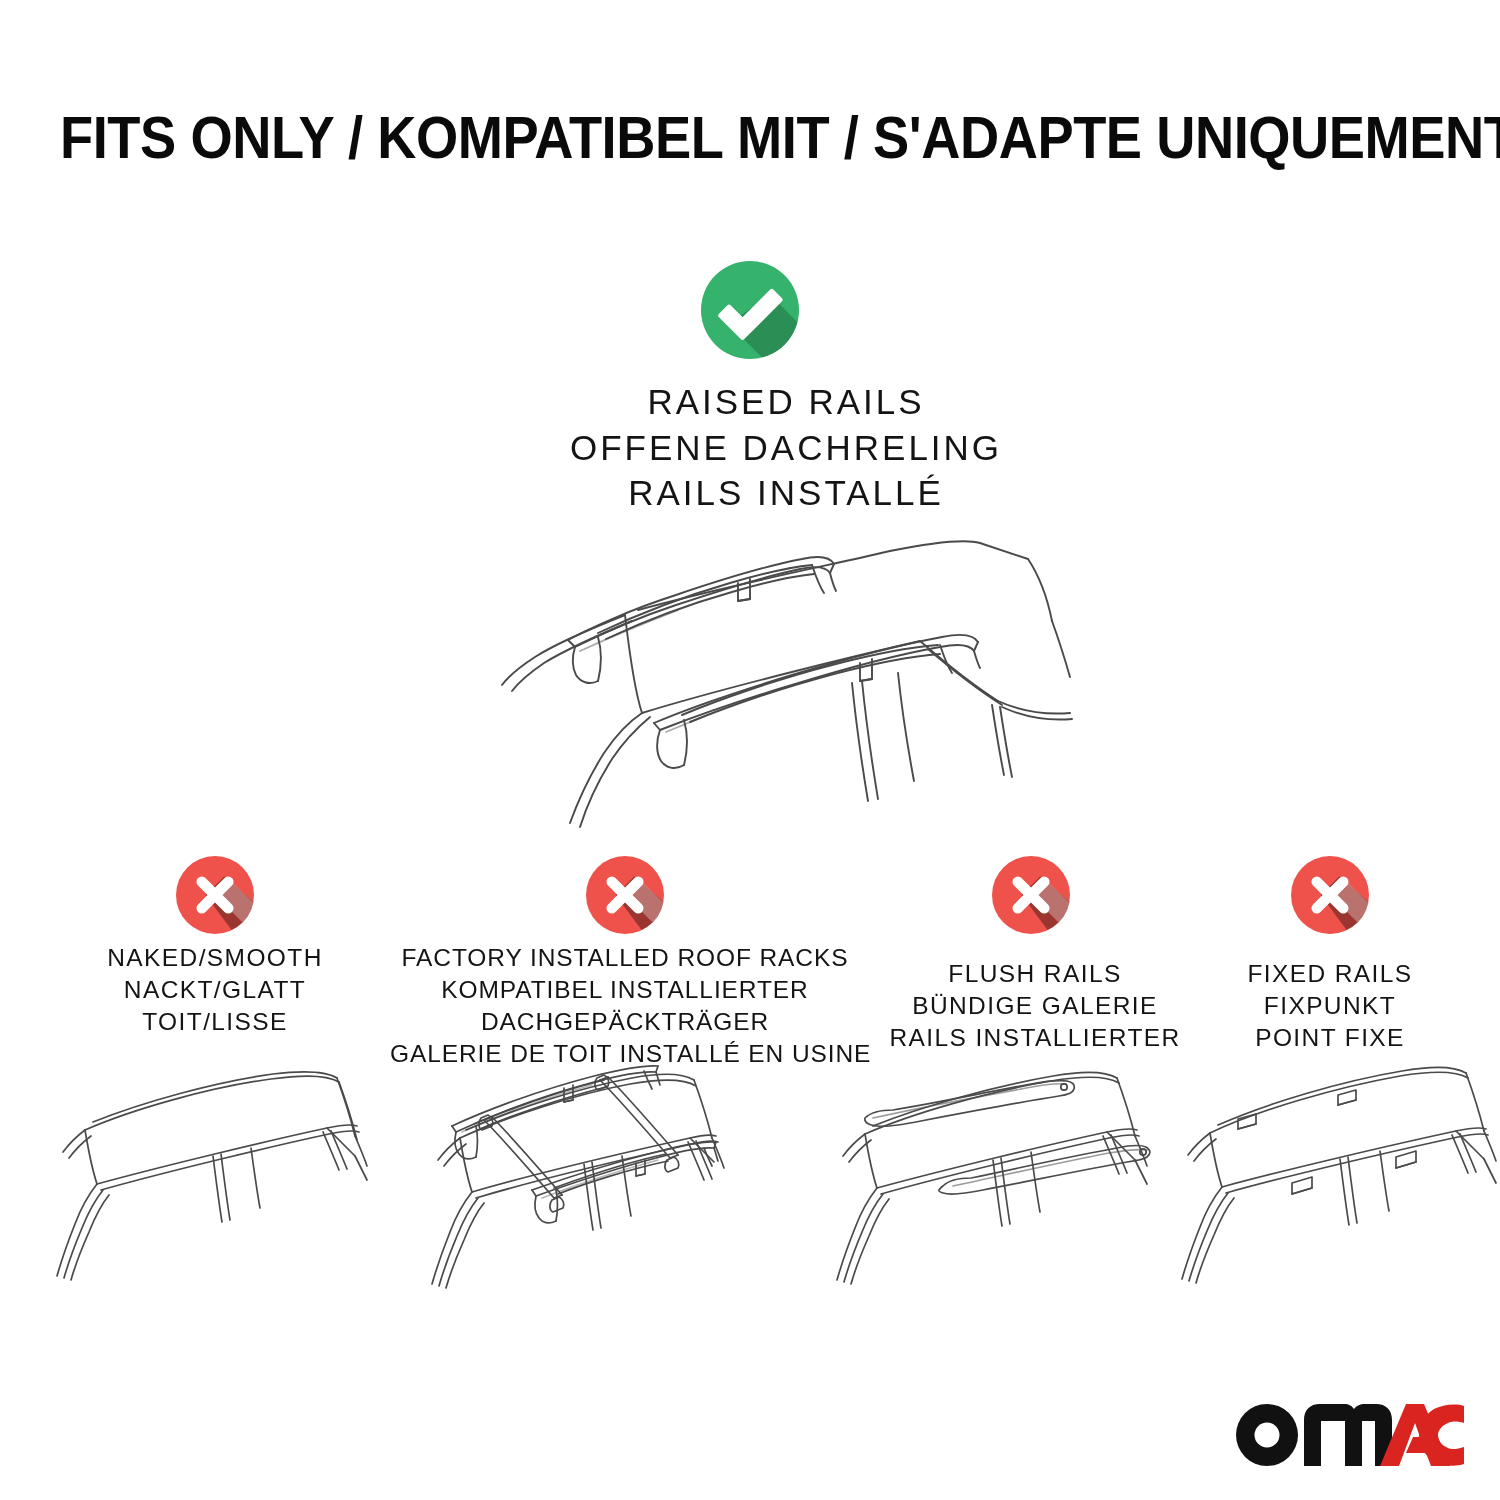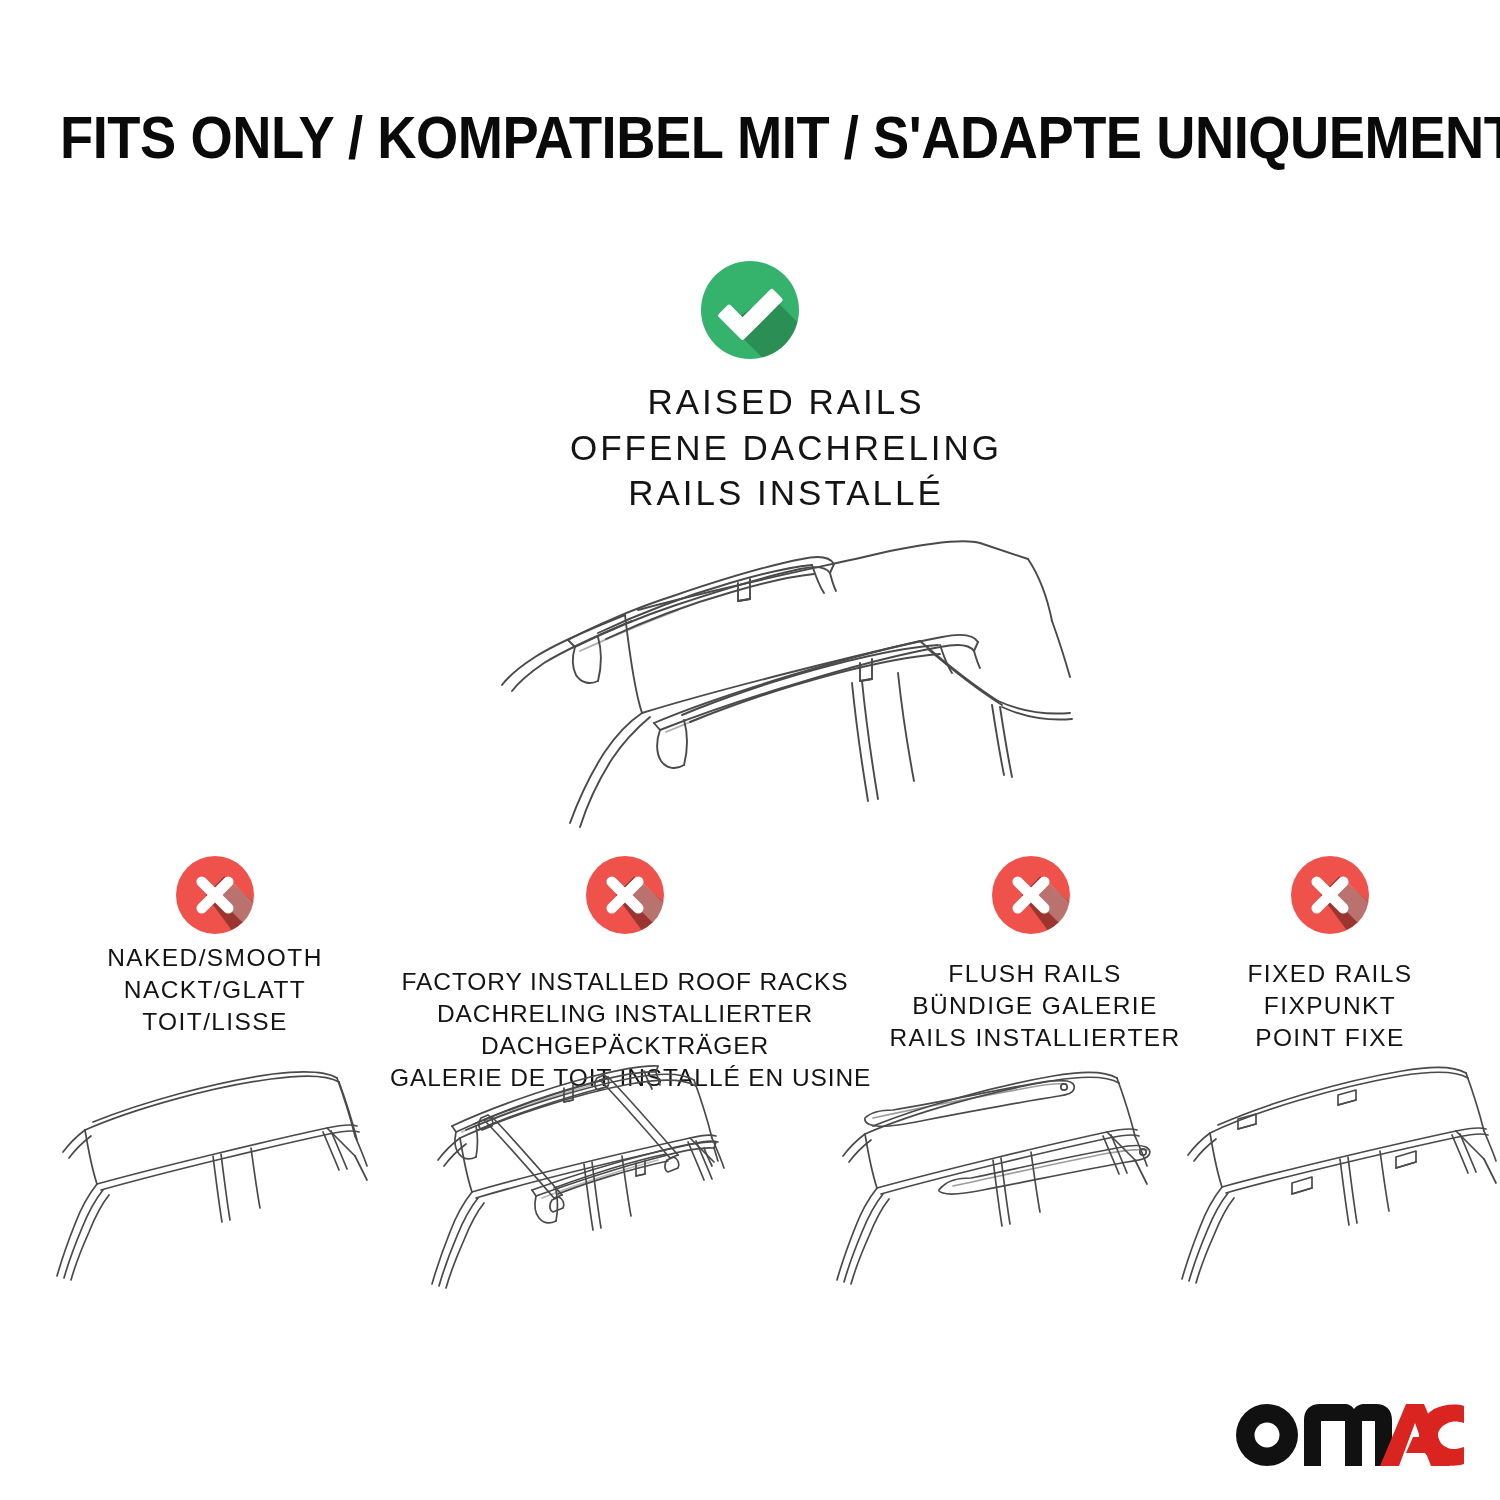--- a/index.html
+++ b/index.html
@@ -221,23 +221,23 @@
       <g clip-path="url(#rclip2)">
         <path d="M50 50 L62 62 L86 86 L104 64 L64 26 Z" fill="#FFFFFF" opacity="0.30"></path>
       </g>
       <g stroke="#FFFFFF" stroke-width="13.5" stroke-linecap="round">
         <line x1="33" y1="33" x2="67" y2="67"></line>
         <line x1="67" y1="33" x2="33" y2="67"></line>
       </g>
     </svg>
   </div>
 
-  <div class="caption caption-sub narrow" style="top:942px; left:390px; width:470px;margin-top:24px;">
+  <div class="caption caption-sub narrow" style="top:942px; left:390px; width:470px;">
     <span class="cap-line">FACTORY INSTALLED ROOF RACKS</span>
-    <span class="cap-line">DACHRELING INSTALLIERTER</span>
+    <span class="cap-line">KOMPATIBEL INSTALLIERTER</span>
     <span class="cap-line">DACHGEPÄCKTRÄGER</span>
     <span class="cap-line">GALERIE DE TOIT INSTALLÉ EN USINE</span>
   </div>
 
   <div class="illus" style="top:1052px; left:418px;">
     <svg width="350" height="240" viewBox="0 0 350 240" fill="none" stroke="#4A4A4A" stroke-width="1.7" stroke-linecap="round" stroke-linejoin="round">
 
       <path d="M48 78 C94 58 160 36 214 26 C246 20 266 22 276 28"></path>
       <path d="M42 86 C88 65 158 42 212 32 C246 26 268 28 278 34"></path>
       <path d="M42 86 C46 110 50 128 54 140"></path>

